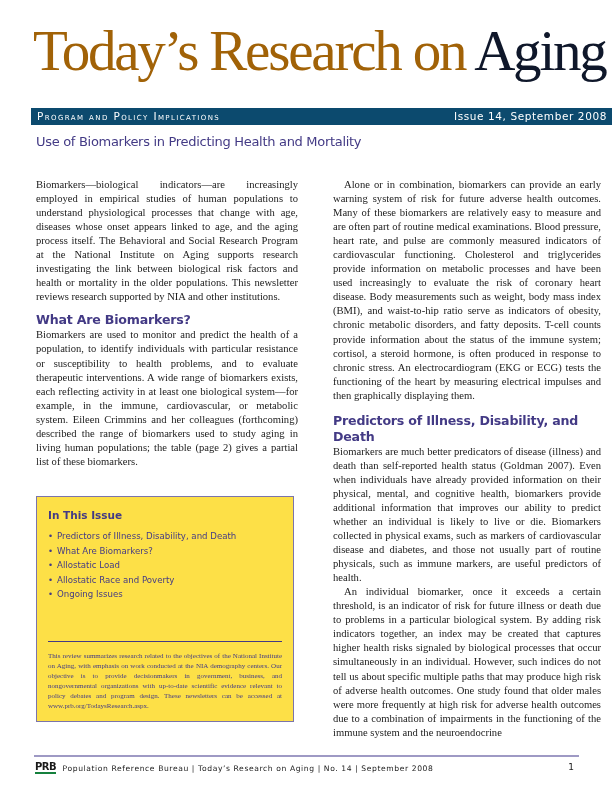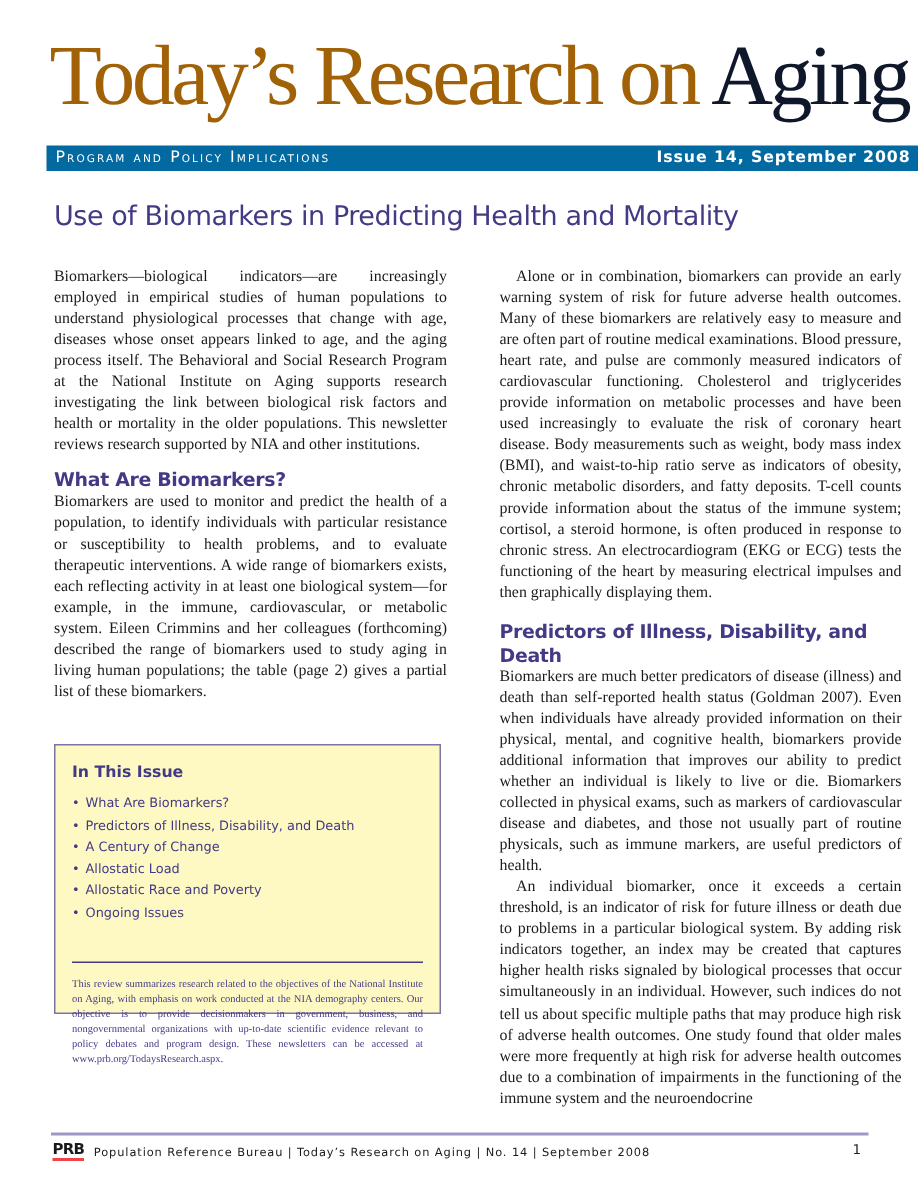--- a/index.html
+++ b/index.html
@@ -1,41 +1,41 @@
 <!DOCTYPE html>
 <html><head>
   <meta charset="utf-8">
   <style>
     html, body { margin: 0; padding: 0; background: #ffffff; }
     body { width: 612px; height: 792px; position: relative; overflow: hidden; font-family: "Liberation Serif", serif; color: #1a1a1a; }
     .masthead { position: absolute; left: 33px; top: 22px; font-family: "Liberation Serif", serif; font-size: 57px; letter-spacing: -2.2px; line-height: 1; white-space: nowrap; }
     .masthead .purple { color: #a16207; }
     .masthead .green { color: #0f172a; }
-    .band { position: absolute; left: 31px; top: 97px; width: 582px; height: 17px; background: #0369a1; color: #ffffff; font-family: "DejaVu Sans", sans-serif; }
+    .band { position: absolute; left: 31px; top: 108px; width: 582px; height: 17px; background: #0c4a6e; color: #ffffff; font-family: "DejaVu Sans", sans-serif; }
     .band .left { position: absolute; left: 6px; top: 2px; font-size: 10.5px; letter-spacing: 1.4px; font-variant: small-caps; white-space: nowrap; }
-    .band .right { position: absolute; right: 6px; top: 2px; font-size: 10.5px; letter-spacing: 0.6px; white-space: nowrap; font-weight: bold; }
-    .title { position: absolute; left: 36px; top: 134px; font-family: "DejaVu Sans", sans-serif; font-size: 18px; color: #433a85; letter-spacing: -0.3px; white-space: nowrap; }
+    .band .right { position: absolute; right: 6px; top: 2px; font-size: 10.5px; letter-spacing: 0.6px; white-space: nowrap; }
+    .title { position: absolute; left: 36px; top: 134px; font-family: "DejaVu Sans", sans-serif; font-size: 13px; color: #433a85; letter-spacing: -0.3px; white-space: nowrap; }
     .col { position: absolute; font-family: "Liberation Serif", serif; font-size: 10.6px; line-height: 14.05px; color: #1a1a1a; }
     .col-left { left: 36px; top: 178px; width: 262px; }
     .col-right { left: 313px; top: 178px; width: 268px; margin-left: 20px; }
     .col p { margin: 0; text-align: justify; hyphens: auto; }
     .col p.indent { text-indent: 11px; }
     .h2 { font-family: "DejaVu Sans", sans-serif; font-size: 12.6px; color: #433a85; margin: 0; line-height: 16px; letter-spacing: -0.2px; }
     .h2.first { margin-top: 8px; }
     .h2.right { margin-top: 10px; }
-    .issue-box { position: absolute; left: 36px; top: 496px; width: 258px; height: 180px; background: #fef9c3; border: 1px solid #7b74ab; box-sizing: border-box; }
+    .issue-box { position: absolute; left: 36px; top: 496px; width: 258px; height: 226px; background: #fde047; border: 1px solid #7b74ab; box-sizing: border-box; }
     .issue-box .box-title { position: absolute; left: 11px; top: 12px; font-family: "DejaVu Sans", sans-serif; font-size: 10.5px; font-weight: bold; color: #433a85; }
     .issue-box ul { position: absolute; left: 11px; top: 32px; margin: 0; padding: 0; list-style: none; }
     .issue-box li { font-family: "DejaVu Sans", sans-serif; font-size: 8.6px; color: #433a85; line-height: 14.6px; white-space: nowrap; }
     .issue-box li .bullet { display: inline-block; width: 9px; }
     .issue-box .rule { position: absolute; left: 11px; right: 11px; top: 144px; height: 1px; background: #433a85; }
     .issue-box .note { position: absolute; left: 11px; right: 11px; top: 154px; font-family: "Liberation Serif", serif; font-size: 7px; line-height: 10px; color: #433a85; text-align: justify; }
     .footer-rule { position: absolute; left: 34px; top: 755px; width: 545px; height: 2px; background: #9e99c4; }
     .footer { position: absolute; left: 35px; top: 762px; width: 545px; height: 14px; font-family: "DejaVu Sans", sans-serif; font-size: 7.6px; color: #1a1a1a; white-space: nowrap; }
-    .footer .logo { display: inline-block; font-family: "DejaVu Sans", sans-serif; font-size: 10px; font-weight: bold; color: #1a1a1a; border-bottom: 2px solid #ef4444; line-height: 10px; letter-spacing: -0.5px; vertical-align: middle; margin-right: 4px; }
+    .footer .logo { display: inline-block; font-family: "DejaVu Sans", sans-serif; font-size: 10px; font-weight: bold; color: #1a1a1a; border-bottom: 2px solid #15803d; line-height: 10px; letter-spacing: -0.5px; vertical-align: middle; margin-right: 4px; }
     .footer .text { vertical-align: middle; letter-spacing: 0.6px; }
     .footer .page { position: absolute; right: 6px; top: 0; font-size: 9px; }
   </style>
 </head>
 <body>
 
 <div class="masthead">
   <span class="purple">Today’s Research on </span><span class="green">Aging</span>
 </div>
 
@@ -48,23 +48,22 @@
 
 <div class="col col-left">
   <p>Biomarkers—biological indicators—are increasingly employed in empirical studies of human populations to understand physiological processes that change with age, diseases whose onset appears linked to age, and the aging process itself. The Behavioral and Social Research Program at the National Institute on Aging supports research investigating the link between biological risk factors and health or mortality in the older populations. This newsletter reviews research supported by NIA and other institutions.</p>
   <h2 class="h2 first">What Are Biomarkers?</h2>
   <p>Biomarkers are used to monitor and predict the health of a population, to identify individuals with particular resistance or susceptibility to health problems, and to evaluate therapeutic interventions. A wide range of biomarkers exists, each reflecting activity in at least one biological system—for example, in the immune, cardiovascular, or metabolic system. Eileen Crimmins and her colleagues (forthcoming) described the range of biomarkers used to study aging in living human populations; the table (page 2) gives a partial list of these biomarkers.</p>
 </div>
 
 <div class="issue-box">
   <div class="box-title">In This Issue</div>
   <ul>
+    <li><span class="bullet">•</span><span>Predictors of Illness, Disability, and Death</span></li>
     <li><span class="bullet">•</span><span>What Are Biomarkers?</span></li>
-    <li><span class="bullet">•</span><span>Predictors of Illness, Disability, and Death</span></li>
-    <li><span class="bullet">•</span><span>A Century of Change</span></li>
     <li><span class="bullet">•</span><span>Allostatic Load</span></li>
     <li><span class="bullet">•</span><span>Allostatic Race and Poverty</span></li>
     <li><span class="bullet">•</span><span>Ongoing Issues</span></li>
   </ul>
   <div class="rule"></div>
   <div class="note">This review summarizes research related to the objectives of the National Institute on Aging, with emphasis on work conducted at the NIA demography centers. Our objective is to provide decisionmakers in government, business, and nongovernmental organizations with up-to-date scientific evidence relevant to policy debates and program design. These newsletters can be accessed at www.prb.org/TodaysResearch.aspx.</div>
 </div>
 
 <div class="col col-right">
   <p class="indent">Alone or in combination, biomarkers can provide an early warning system of risk for future adverse health outcomes. Many of these biomarkers are relatively easy to measure and are often part of routine medical examinations. Blood pressure, heart rate, and pulse are commonly measured indicators of cardiovascular functioning. Cholesterol and triglycerides provide information on metabolic processes and have been used increasingly to evaluate the risk of coronary heart disease. Body measurements such as weight, body mass index (BMI), and waist-to-hip ratio serve as indicators of obesity, chronic metabolic disorders, and fatty deposits. T-cell counts provide information about the status of the immune system; cortisol, a steroid hormone, is often produced in response to chronic stress. An electrocardiogram (EKG or ECG) tests the functioning of the heart by measuring electrical impulses and then graphically displaying them.</p>

